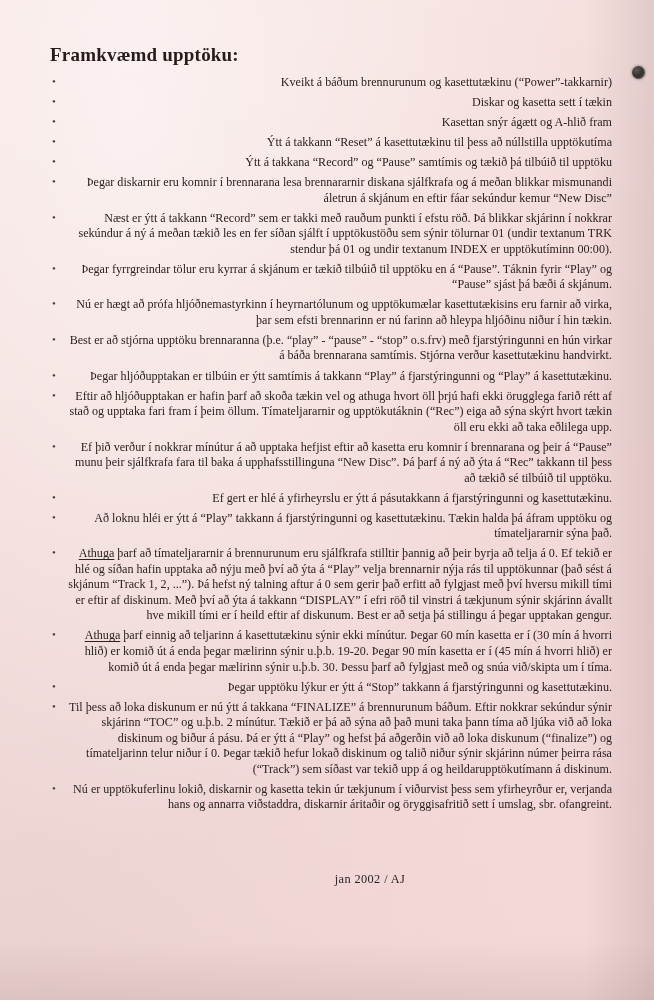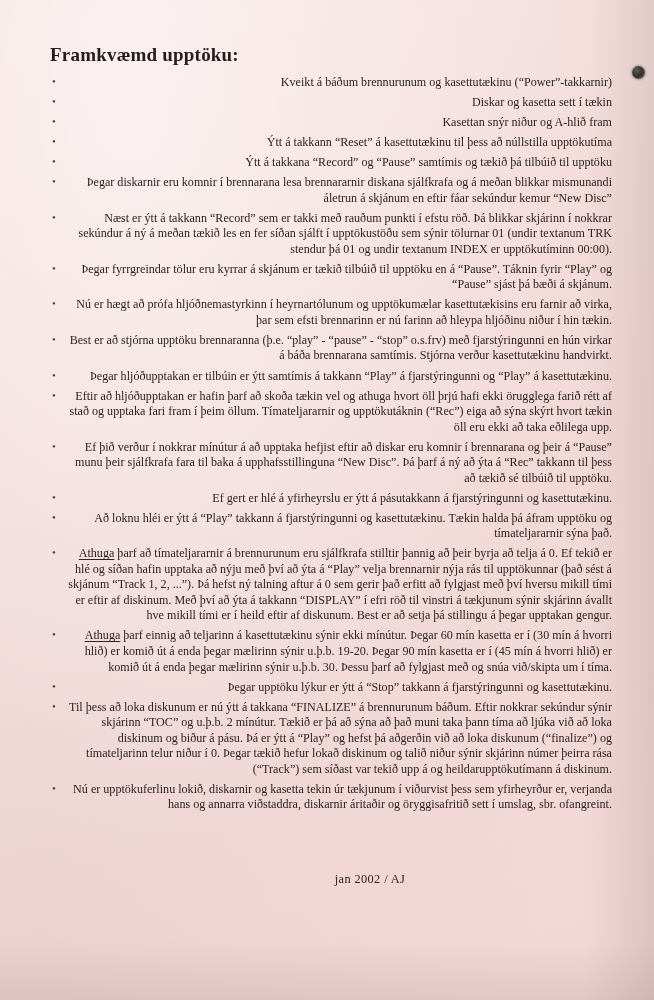--- a/index.html
+++ b/index.html
@@ -124,31 +124,31 @@
 <div class="page">
   <div class="speckle"></div>
   <div class="hole"></div>
 
   <div class="content">
     <h1 class="doc-title">Framkvæmd upptöku:</h1>
 
     <ul class="bullets">
       <li>Kveikt á báðum brennurunum og kasettutækinu (“Power”-takkarnir)</li>
       <li>Diskar og kasetta sett í tækin</li>
-      <li>Kasettan snýr niður og A-hlið fram</li>
+      <li>Kasettan snýr ágætt og A-hlið fram</li>
       <li>Ýtt á takkann “Reset” á kasettutækinu til þess að núllstilla upptökutíma</li>
       <li>Ýtt á takkana “Record” og “Pause” samtímis og tækið þá tilbúið til upptöku</li>
       <li>Þegar diskarnir eru komnir í brennarana lesa brennararnir diskana sjálfkrafa og á meðan blikkar mismunandi áletrun á skjánum en eftir fáar sekúndur kemur “New Disc”</li>
       <li>Næst er ýtt á takkann “Record” sem er takki með rauðum punkti í efstu röð. Þá blikkar skjárinn í nokkrar sekúndur á ný á meðan tækið les en fer síðan sjálft í upptökustöðu sem sýnir tölurnar 01 (undir textanum TRK stendur þá 01 og undir textanum INDEX er upptökutíminn 00:00).</li>
       <li>Þegar fyrrgreindar tölur eru kyrrar á skjánum er tækið tilbúið til upptöku en á “Pause”. Táknin fyrir “Play” og “Pause” sjást þá bæði á skjánum.</li>
       <li>Nú er hægt að prófa hljóðnemastyrkinn í heyrnartólunum og upptökumælar kasettutækisins eru farnir að virka, þar sem efsti brennarinn er nú farinn að hleypa hljóðinu niður í hin tækin.</li>
       <li>Best er að stjórna upptöku brennaranna (þ.e. “play” - “pause” - “stop” o.s.frv) með fjarstýringunni en hún virkar á báða brennarana samtímis. Stjórna verður kasettutækinu handvirkt.</li>
       <li>Þegar hljóðupptakan er tilbúin er ýtt samtímis á takkann “Play” á fjarstýringunni og “Play” á kasettutækinu.</li>
       <li>Eftir að hljóðupptakan er hafin þarf að skoða tækin vel og athuga hvort öll þrjú hafi ekki örugglega farið rétt af stað og upptaka fari fram í þeim öllum. Tímateljararnir og upptökutáknin (“Rec”) eiga að sýna skýrt hvort tækin öll eru ekki að taka eðlilega upp.</li>
-      <li>Ef þið verður í nokkrar mínútur á að upptaka hefjist eftir að diskar eru komnir í brennarana og þeir á “Pause” munu þeir sjálfkrafa fara til baka á upphafsstillinguna “New Disc”. Þá þarf á ný að ýta á “Rec” takkann til þess að tækið sé tilbúið til upptöku.</li>
+      <li>Ef þið verður í nokkrar mínútur á að upptaka hefjist eftir að kasetta eru komnir í brennarana og þeir á “Pause” munu þeir sjálfkrafa fara til baka á upphafsstillinguna “New Disc”. Þá þarf á ný að ýta á “Rec” takkann til þess að tækið sé tilbúið til upptöku.</li>
       <li>Ef gert er hlé á yfirheyrslu er ýtt á pásutakkann á fjarstýringunni og kasettutækinu.</li>
       <li>Að loknu hléi er ýtt á “Play” takkann á fjarstýringunni og kasettutækinu. Tækin halda þá áfram upptöku og tímateljararnir sýna það.</li>
       <li><span class="u">Athuga</span><span> þarf að tímateljararnir á brennurunum eru sjálfkrafa stilltir þannig að þeir byrja að telja á 0. Ef tekið er hlé og síðan hafin upptaka að nýju með því að ýta á “Play” velja brennarnir nýja rás til upptökunnar (það sést á skjánum “Track 1, 2, ...”). Þá hefst ný talning aftur á 0 sem gerir það erfitt að fylgjast með því hversu mikill tími er eftir af diskinum. Með því að ýta á takkann “DISPLAY” í efri röð til vinstri á tækjunum sýnir skjárinn ávallt hve mikill tími er í heild eftir af diskunum. Best er að setja þá stillingu á þegar upptakan gengur.</span></li>
       <li><span class="u">Athuga</span><span> þarf einnig að teljarinn á kasettutækinu sýnir ekki mínútur. Þegar 60 mín kasetta er í (30 mín á hvorri hlið) er komið út á enda þegar mælirinn sýnir u.þ.b. 19-20. Þegar 90 mín kasetta er í (45 mín á hvorri hlið) er komið út á enda þegar mælirinn sýnir u.þ.b. 30. Þessu þarf að fylgjast með og snúa við/skipta um í tíma.</span></li>
       <li>Þegar upptöku lýkur er ýtt á “Stop” takkann á fjarstýringunni og kasettutækinu.</li>
       <li><span>Til þess að loka diskunum er nú ýtt á takkana “FINALIZE” á brennurunum báðum. Eftir nokkrar sekúndur sýnir skjárinn “TOC” og u.þ.b. 2 mínútur. Tækið er þá að sýna að það muni taka þann tíma að ljúka við að loka diskinum og biður á pásu. Þá er ýtt á “Play” og hefst þá aðgerðin við að loka diskunum (“finalize”) og tímateljarinn telur niður í 0. Þegar tækið hefur lokað diskinum og talið niður sýnir skjárinn númer þeirra rása (“Track”) sem síðast var tekið upp á og heildarupptökutímann á diskinum.</span></li>
       <li>Nú er upptökuferlinu lokið, diskarnir og kasetta tekin úr tækjunum í viðurvist þess sem yfirheyrður er, verjanda hans og annarra viðstaddra, diskarnir áritaðir og öryggisafritið sett í umslag, sbr. ofangreint.</li>
     </ul>
   </div>
 

